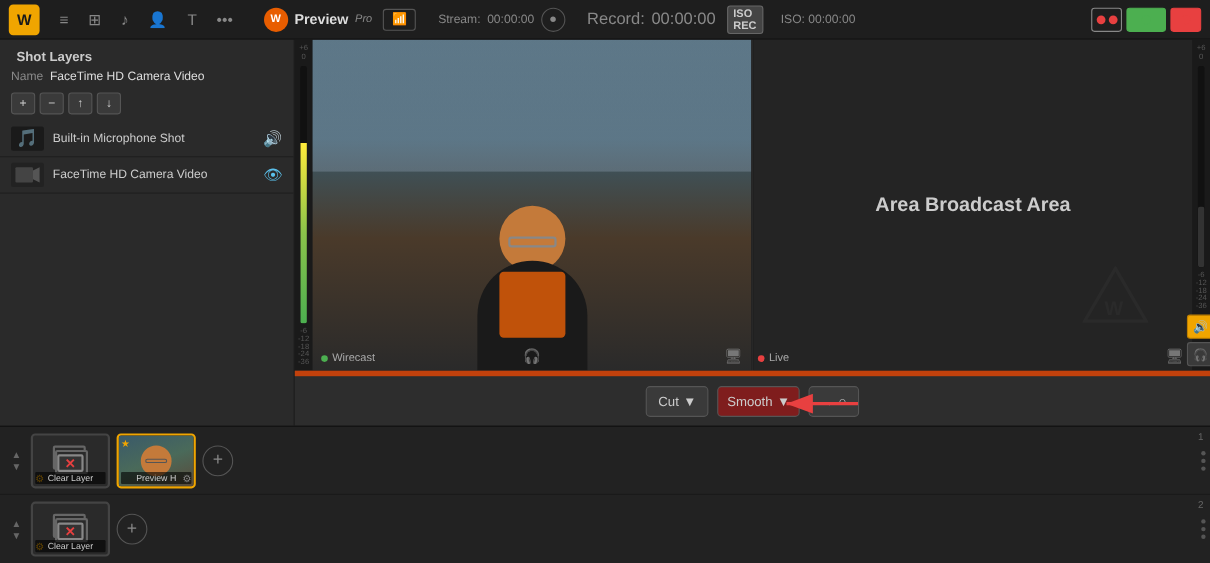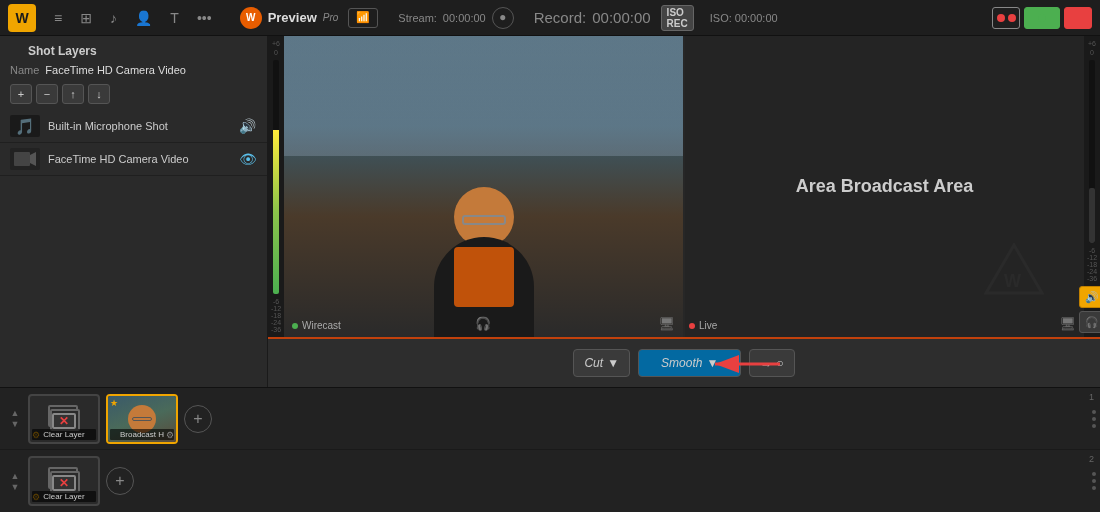--- a/index.html
+++ b/index.html
@@ -157,21 +157,21 @@
     
     .left-panel {
       width: 268px;
       background: #2a2a2a;
       border-right: 1px solid #1a1a1a;
       display: flex;
       flex-direction: column;
       flex-shrink: 0;
     }
     .shot-layers-header {
-      padding: 8px 28px 4px;
+      padding: 8px 15px 4px;
       font-size: 12px;
       font-weight: 600;
       color: #ccc;
     }
     .layer-name-row {
       display: flex;
       align-items: center;
       gap: 6px;
       padding: 2px 10px 6px;
       font-size: 11px;
@@ -341,49 +341,48 @@
     }
 
     
     .transition-bar {
       height: 50px;
       background: #2d2d2d;
       display: flex;
       align-items: center;
       justify-content: center;
       gap: 8px;
-      border-top: 2px solid #c2410c;
+      border-top: 5px solid #c2410c;
       flex-shrink: 0;
       position: relative;
-      font-style: italic;
     }
     .transition-btn {
       height: 28px;
       background: #3a3a3a;
       border: 1px solid #555;
       border-radius: 4px;
       color: #ccc;
       font-size: 12px;
       cursor: pointer;
       display: flex;
       align-items: center;
       padding: 0 10px;
       gap: 4px;
     }
     .transition-dropdown {
       height: 28px;
-      background: #0369a1;
+      background: #7f1d1d;
       border: 1px solid #555;
       border-radius: 4px;
       color: #ccc;
       font-size: 12px;
       cursor: pointer;
       display: flex;
       align-items: center;
-      padding: 0 22px;
+      padding: 0 8px;
       gap: 4px;
     }
     .go-btn {
       height: 28px;
       background: #3a3a3a;
       border: 1px solid #555;
       border-radius: 4px;
       color: #ccc;
       font-size: 12px;
       cursor: pointer;
@@ -763,21 +762,21 @@
       </div>
 
       <div class="shot-thumb selected">
         <div class="face-preview-img">
 
           <div style="width:28px;height:28px;border-radius:50%;background:#c47a3a;position:relative">
             <div style="position:absolute;top:12px;left:4px;right:4px;height:4px;border:1.5px solid #555;border-radius:2px"></div>
           </div>
         </div>
         <div class="star-small" style="color:#f0a500">★</div>
-        <div class="shot-thumb-label">Broadcast H</div>
+        <div class="shot-thumb-label">Preview H</div>
         <div class="gear-icon-bottom">⚙</div>
       </div>
 
       <div class="add-shot-btn">+</div>
 
       <div class="layer-strip-label">1</div>
 
       <div class="dots-right">
         <div class="dot-sm"></div>
         <div class="dot-sm"></div>

